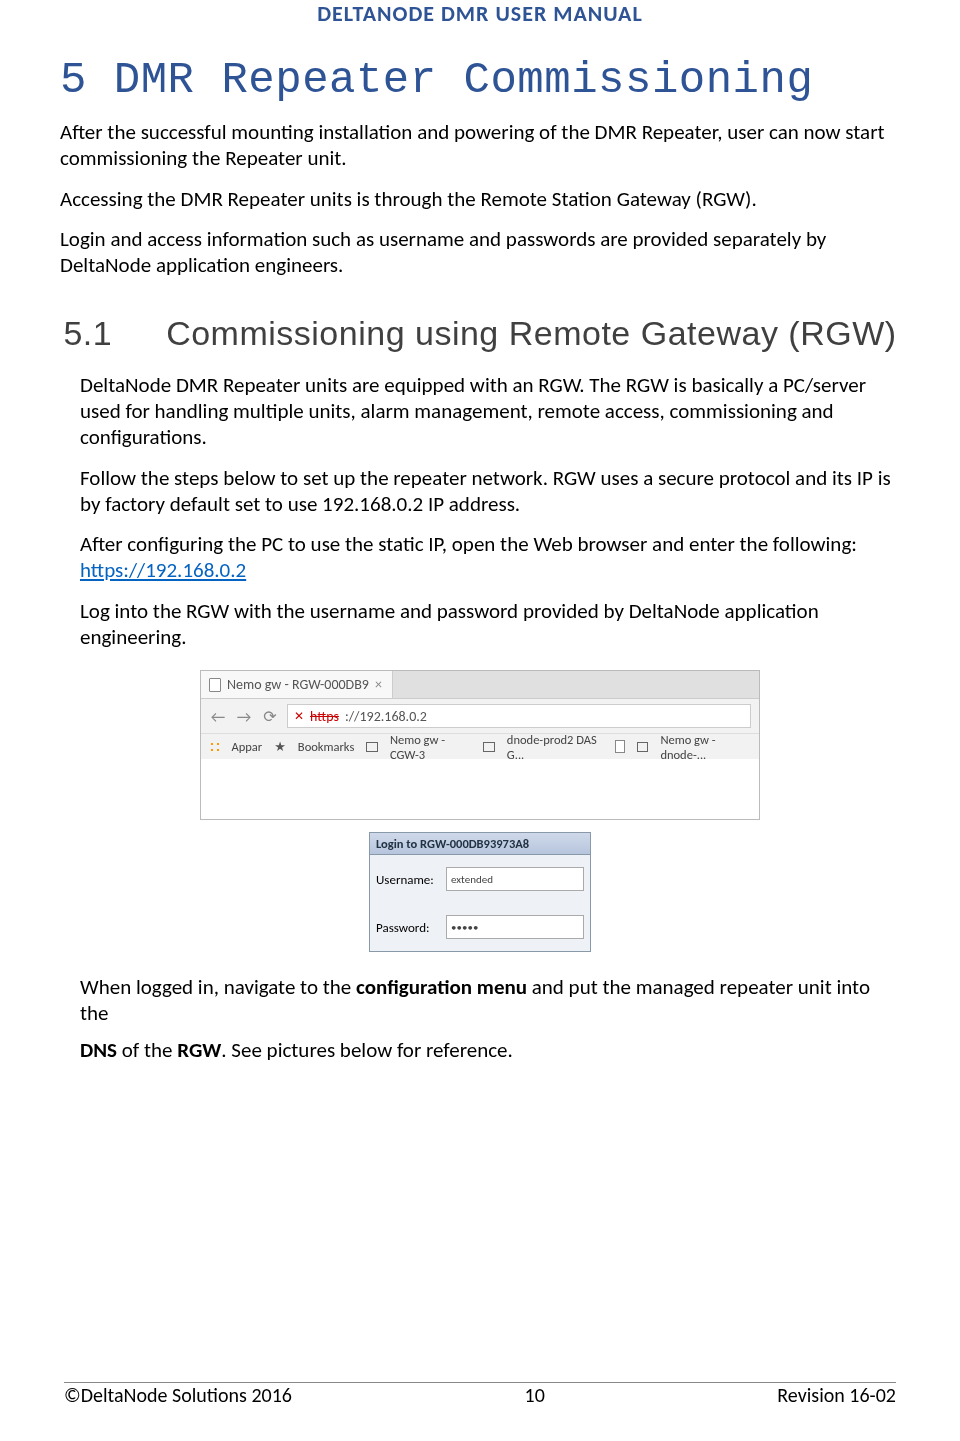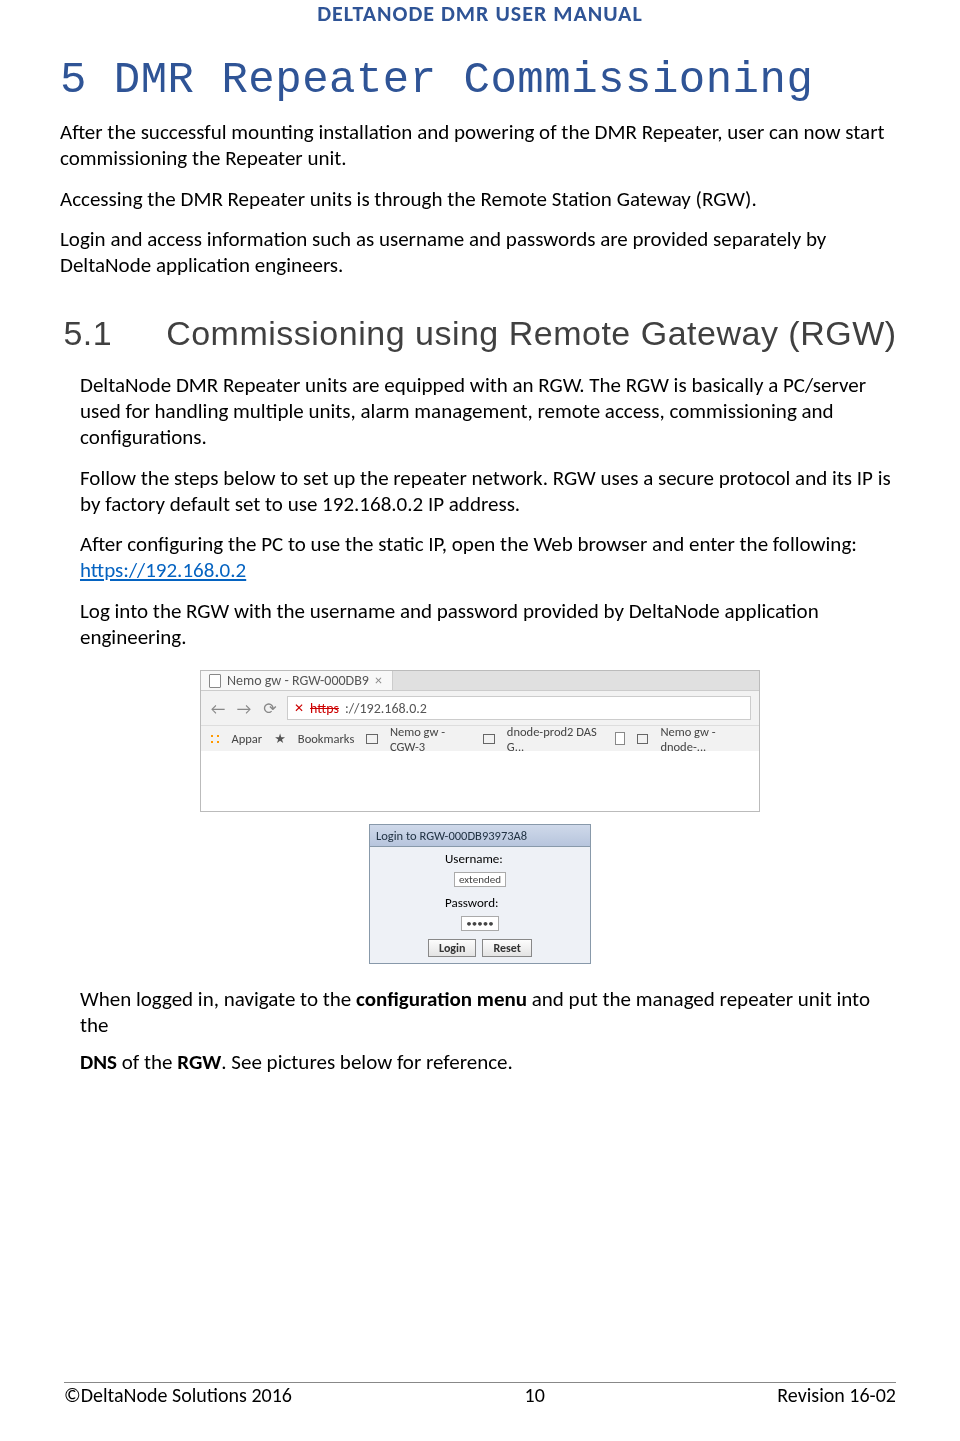--- a/index.html
+++ b/index.html
@@ -59,21 +59,21 @@
       background: #f2f2f2;
       border: 1px solid #bbb;
       font-size: 14px;
       color: #555;
     }
     .mock-tabstrip {
       display: flex;
       align-items: center;
       background: #e0e0e0;
       border-bottom: 1px solid #ccc;
-      height: 20px;
+      height: 28px;
     }
     .mock-tab {
       background: #f8f8f8;
       border-right: 1px solid #ccc;
       padding: 4px 10px 4px 8px;
       display: flex;
       align-items: center;
       gap: 6px;
       height: 100%;
     }
@@ -139,31 +139,29 @@
     .login-box {
       width: 222px;
       border: 1px solid #89a;
       margin: 12px auto 0;
       font-size: 13px;
       background: #eef1f6;
     }
     .login-header {
       background: linear-gradient(#cfd9ea, #b7c5dd);
       color: #234;
-      font-weight: 400;
+      font-weight: 700;
       padding: 3px 6px;
       border-bottom: 1px solid #89a;
       font-size: 12.5px;
     }
     .login-row {
       display: flex;
       align-items: center;
-      padding: 4px 6px;
-      gap: 6px;
-      flex-direction: column;
+      padding: 12px 6px;
     }
     .login-label { width: 70px; }
     .login-field {
       flex: 1;
       border: 1px solid #aaa;
       background: #fff;
       height: 24px;
       font-size: 11px;
       padding: 0 4px;
       display: flex;
@@ -259,24 +257,20 @@
   <div class="login-box">
     <div class="login-header">Login to RGW-000DB93973A8</div>
     <div class="login-row">
       <div class="login-label">Username:</div>
       <div class="login-field">extended</div>
     </div>
     <div class="login-row">
       <div class="login-label">Password:</div>
       <div class="login-field">•••••</div>
     </div>
-    <div class="login-btns">
-      <div class="login-btn">Login</div>
-      <div class="login-btn">Reset</div>
-    </div>
   </div>
 </div>
 
 <p class="body-text sub-body after-img">
   <span>When logged in, navigate to the </span><span class="strong">configuration menu</span><span> and put the managed repeater unit into the</span>
 </p>
 <p class="body-text sub-body" style="margin-top:10px;">
   <span class="strong">DNS</span><span> of the </span><span class="strong">RGW</span><span>. See pictures below for reference.</span>
 </p>
 

